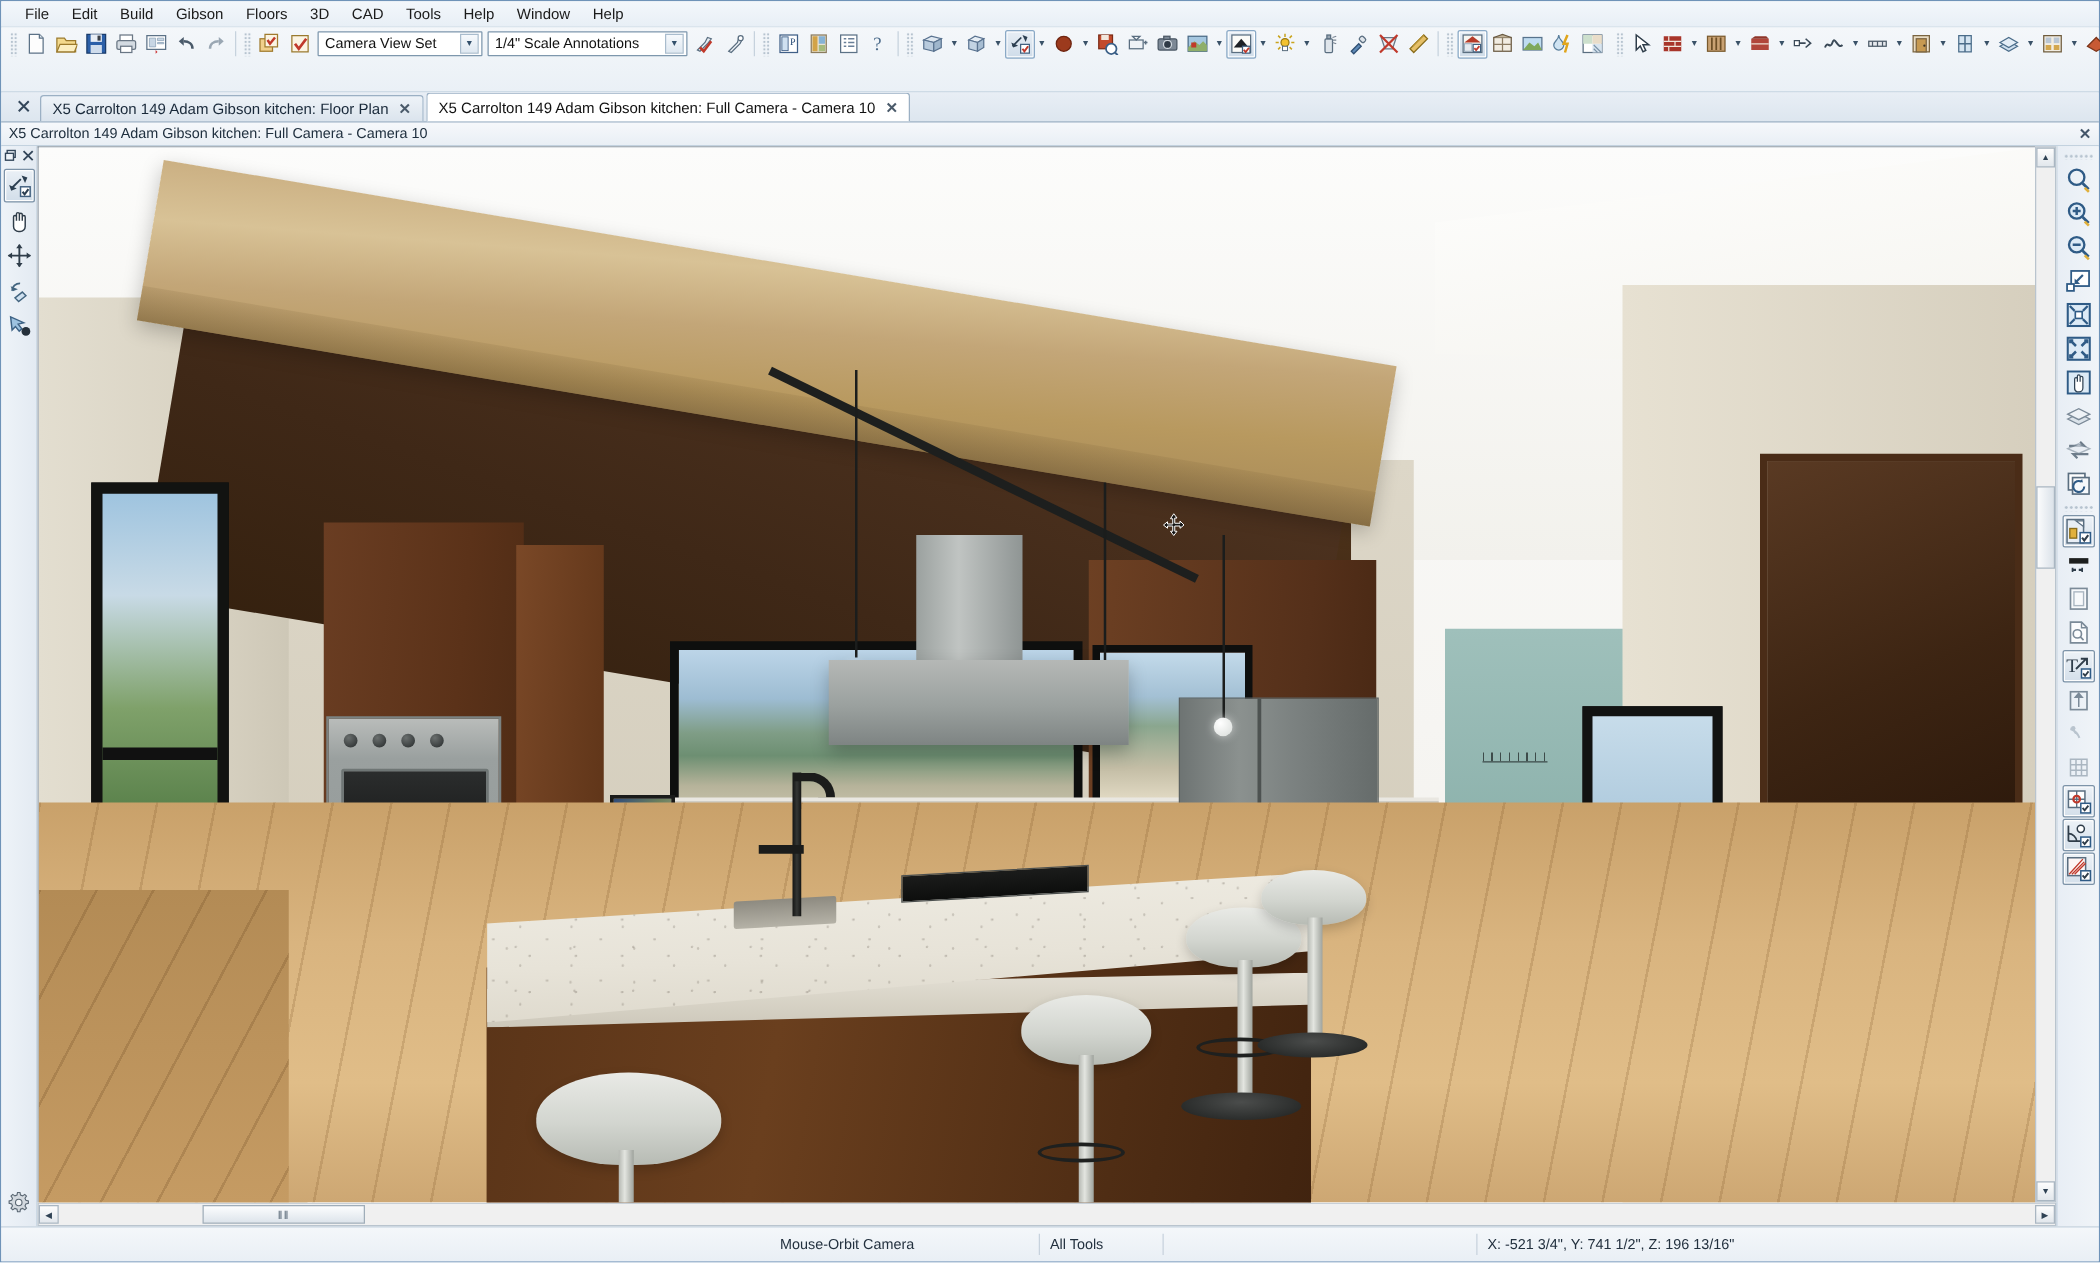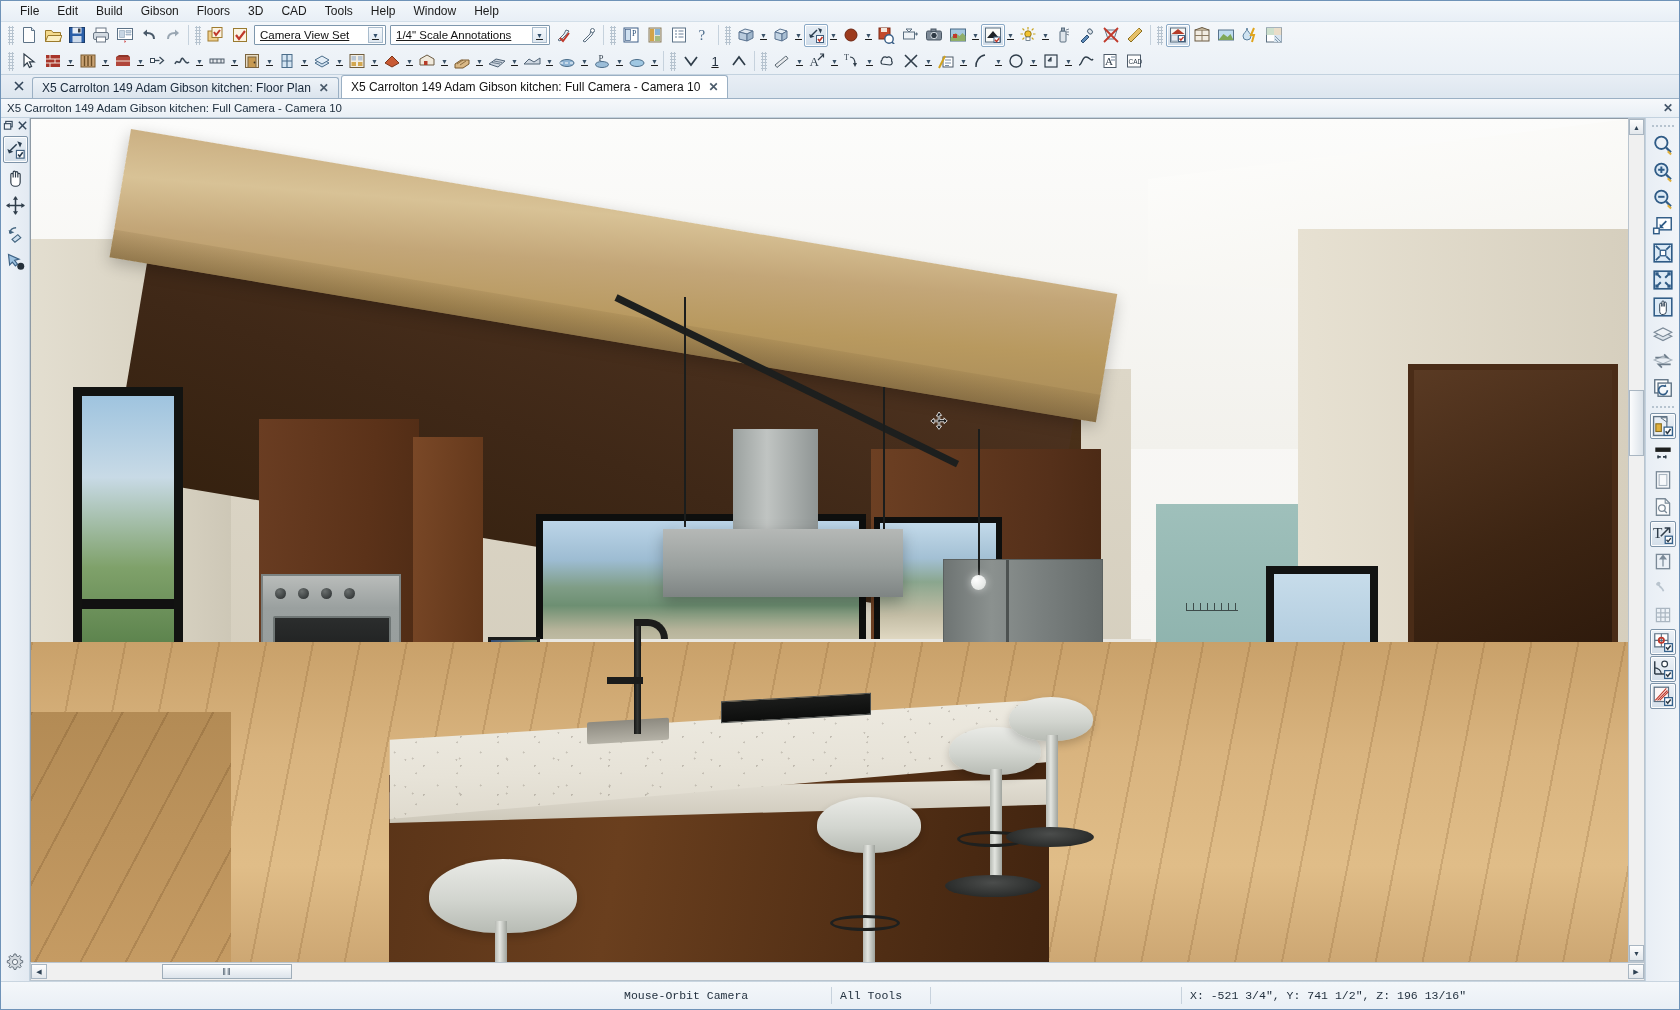--- a/index.html
+++ b/index.html
@@ -58,21 +58,21 @@
     background:linear-gradient(180deg,#f3f7fb 0%,#e8eff6 100%);
     border-bottom:1px solid #d3dfe9;
   }
   .menuitem{ padding:14px 9px; font-size:12px; color:#1b1b1b; cursor:default; border-radius:2px;}
 
   
   .toolbars{
     flex:0 0 52px;
     background:linear-gradient(180deg,#f4f7fa 0%,#eaf0f6 100%);
     border-bottom:1px solid #c3d2df;
-    display:flex; flex-direction:column;text-decoration:underline;
+    display:flex; flex-direction:row;
   }
   .trow{ height:26px; display:flex; align-items:center; padding-left:4px;}
   .grip{
     width:6px;height:19px;margin:0 3px;flex:0 0 6px;
     background-image:radial-gradient(circle, #b6c3cf 1px, transparent 1.2px);
     background-size:3px 3px;
   }
   .tsep{ width:1px;height:20px;background:#c6d2dd;margin:0 3px; flex:0 0 1px;}
   .tbtn{
     width:24px;height:23px; display:flex;align-items:center;justify-content:center;
@@ -207,21 +207,21 @@
   .rbtn.active{
     border:1px solid #7d93a8;
     background:linear-gradient(180deg,#edf2f7,#d4dfea);
     box-shadow:inset 0 0 0 1px #fdfdfd;
   }
 
   
   .statusbar{
     flex:0 0 28px; display:flex; align-items:center;
     background:linear-gradient(180deg,#f4f7fa,#e9eff5);
-    border-top:1px solid #c9d5e0; font-size:11.5px; color:#23313f;font-family:Liberation Mono, monospace;
+    border-top:1px solid #c9d5e0; font-size:11.5px; color:#23313f;
   }
   .sfield{ height:19px; display:flex; align-items:center; padding:0 8px;}
   .sdiv{ width:1px;height:17px;background:#c7d2dd; }
 
   
   .scene{ position:absolute; inset:0; overflow:hidden; }
   .sky{
     position:absolute; inset:0;
     background:linear-gradient(180deg,#fbfbfa 0%,#f6f5f2 55%,#efeee9 100%);
   }

